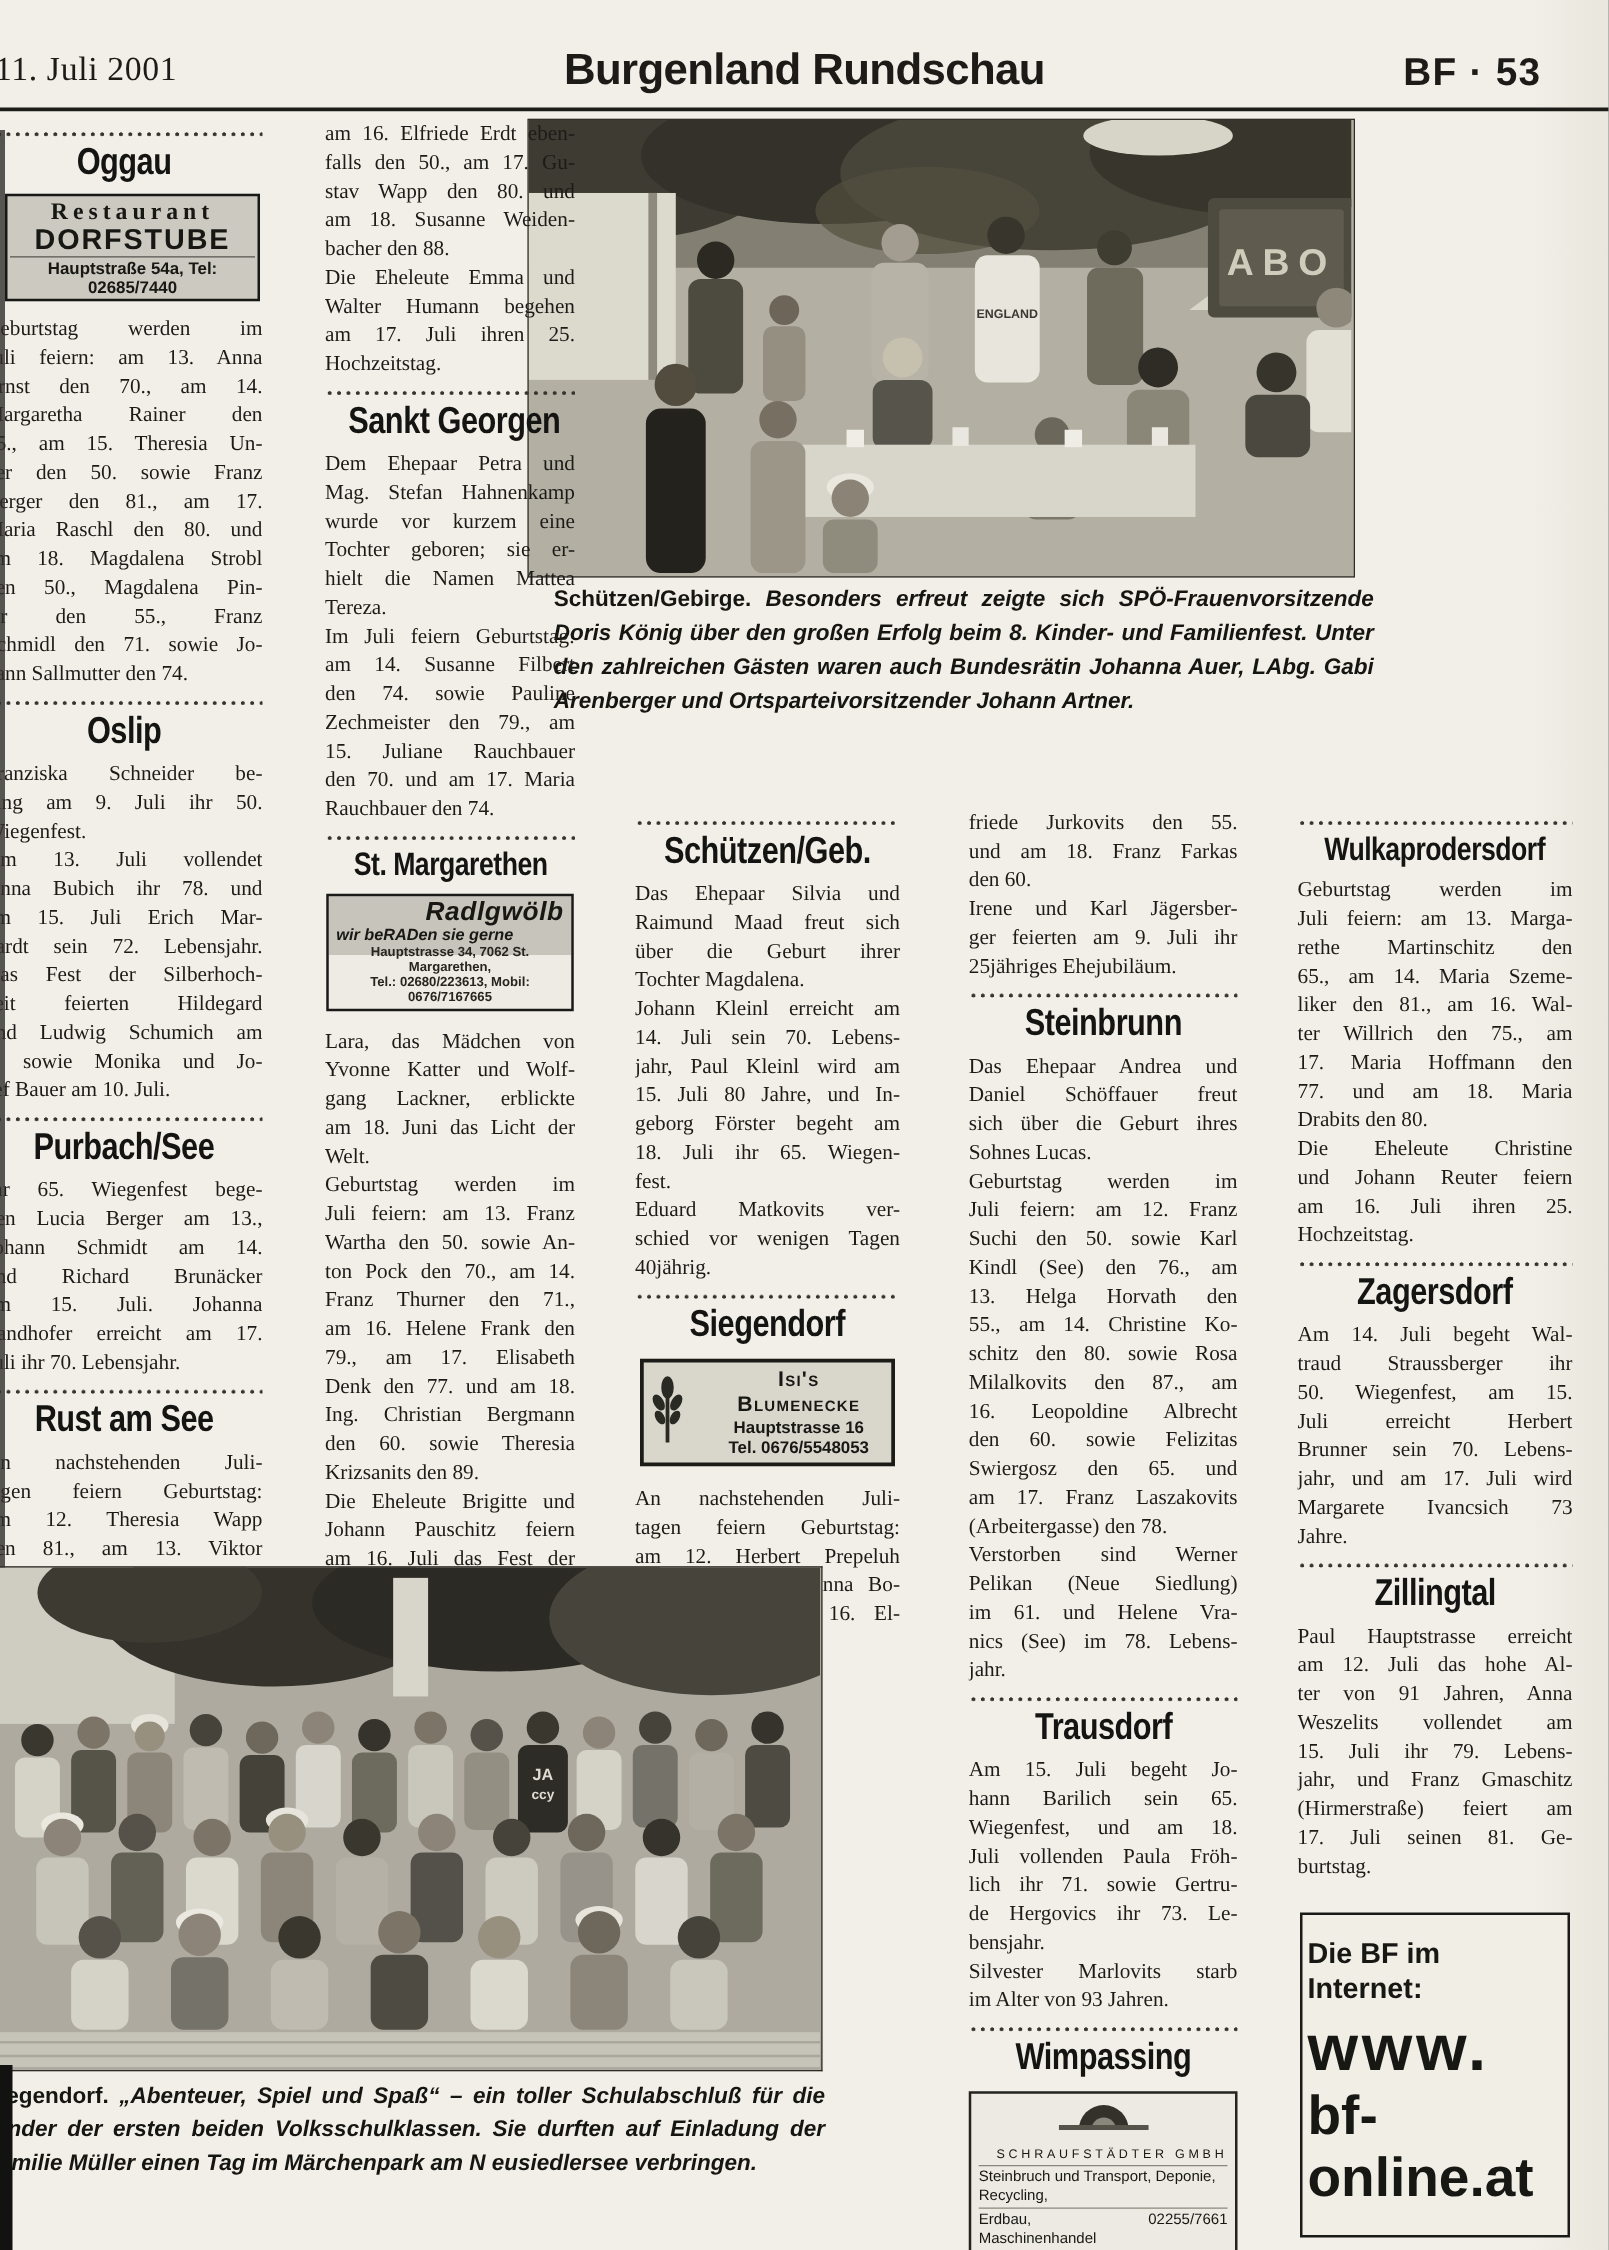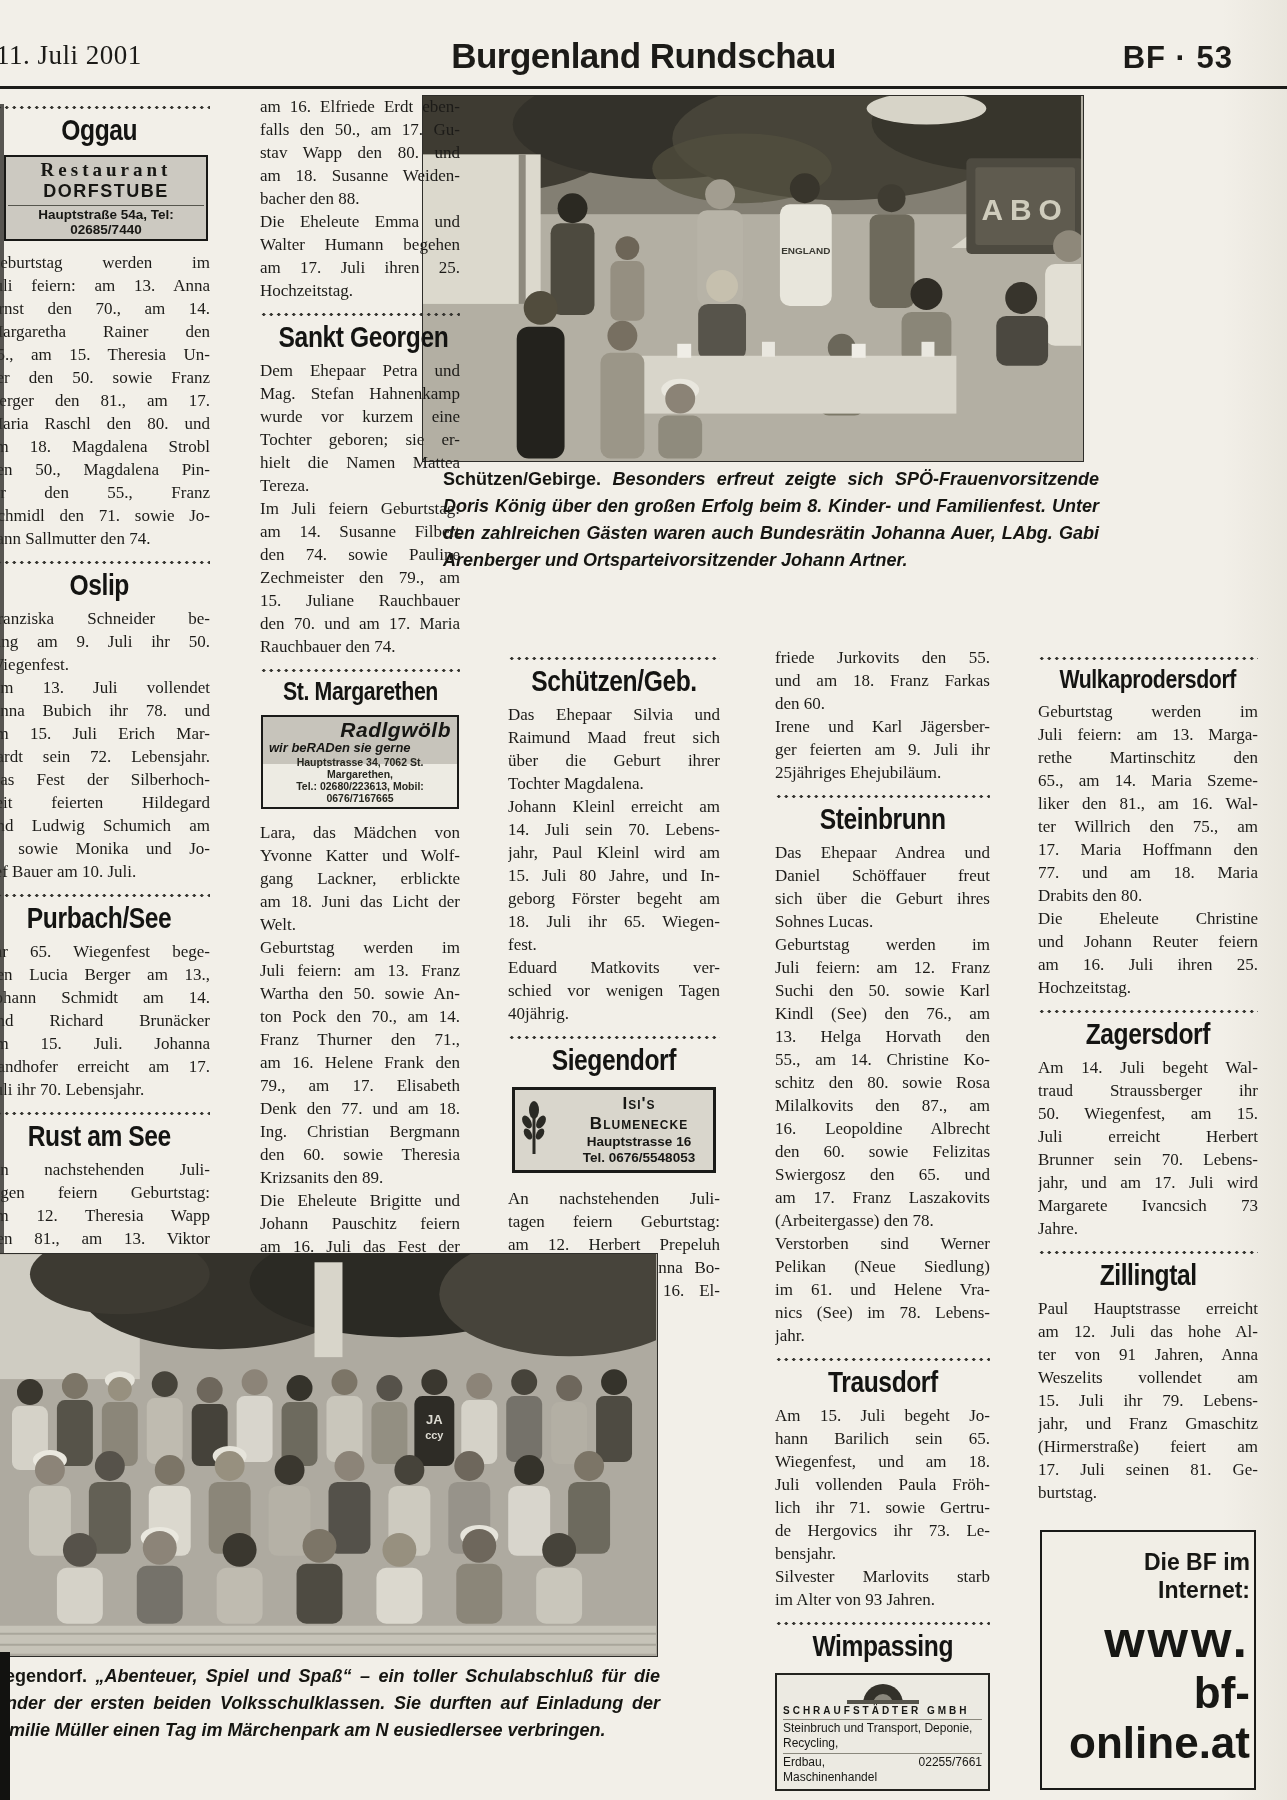--- a/index.html
+++ b/index.html
@@ -39,39 +39,39 @@
   .caption{position:absolute;font-family:"Liberation Sans",sans-serif;font-weight:bold;
            font-style:italic;font-size:18px;line-height:27px;text-align:justify;color:#151511;}
   .caption .lead{font-style:normal;}
   #cap-top{left:443px;top:466px;width:656px;}
   #cap-bottom{left:-12px;top:1663px;width:672px;}
   
   .ad{box-sizing:border-box;font-family:"Liberation Sans",sans-serif;color:#171714;}
   #ad-dorfstube{margin:8px 2px 10px 16px;border:2px solid #181816;background:#ccc9c1;
                 text-align:center;padding:3px 2px 2px;}
   .df-rest{font-family:"Liberation Serif",serif;font-size:19px;letter-spacing:4px;font-weight:bold;line-height:20px;}
-  .df-name{font-size:18px;font-weight:bold;letter-spacing:1.5px;line-height:23px;}
+  .df-name{font-size:23px;font-weight:bold;letter-spacing:1.5px;line-height:23px;}
   .df-addr{font-size:13.5px;font-weight:bold;margin-top:2px;border-top:1px solid #56564e;
            padding-top:1px;line-height:15px;}
   #ad-radlgwoelb{margin:8px 1px 12px;border:2px solid #1a1a18;
                  background:linear-gradient(#c7c4bb 0 52%,#edebe3 52% 100%);padding:2px 6px 3px;}
   .rg-name{text-align:right;font-size:21px;font-weight:bold;font-style:italic;letter-spacing:.5px;line-height:22px;}
   .rg-slogan{font-size:13px;font-weight:bold;font-style:italic;margin-top:-2px;line-height:17px;}
   .rg-addr,.rg-tel{font-size:10.5px;font-weight:bold;text-align:center;line-height:12px;color:#26261f;}
   #ad-blumenecke{margin:10px 4px 14px;border:3px solid #1b1b18;background:#d9d6cc;
                  display:flex;align-items:center;padding:4px 6px;gap:24px;}
   .bl-text{flex:1;text-align:center;}
   .bl-name{font-size:17px;font-weight:bold;letter-spacing:1px;font-variant:small-caps;line-height:20px;}
   .bl-addr,.bl-tel{font-size:13.5px;font-weight:bold;line-height:16px;}
   #ad-schraufstaedter{margin:10px 0 0;border:2px solid #23231f;background:#eceae2;padding:3px 6px 4px;}
-  .sr-name{font-size:10px;font-weight:bold;letter-spacing:3px;text-align:left;line-height:13px;}
+  .sr-name{font-size:10px;font-weight:normal;letter-spacing:3px;text-align:right;line-height:13px;margin-top:13px;}
   .sr-line{font-size:12px;line-height:15px;display:flex;justify-content:space-between;
            border-top:1px solid #8a887d;margin-top:2px;padding-top:1px;}
   #ad-bfonline{margin:26px 2px 0;border:2px solid #1a1a18;background:#f1eee6;
-               text-align:right;padding:16px 4px 20px;}
+               text-align:left;padding:16px 4px 20px;}
   .bf-title{font-size:23px;font-weight:bold;line-height:28px;}
   .bf-www{font-size:52px;font-weight:bold;line-height:58px;letter-spacing:3px;margin-top:6px;}
   .bf-l2{font-size:44px;font-weight:bold;line-height:50px;}
   .bf-l3{font-size:44px;font-weight:bold;line-height:50px;}
   
   .edge-bar{position:absolute;left:0;top:1652px;width:10px;height:148px;background:#121210;}
   .scan-line{position:absolute;left:0;top:104px;width:4px;height:1150px;background:#2f2e2b;opacity:.8;}
 </style>
 </head>
 <body>

